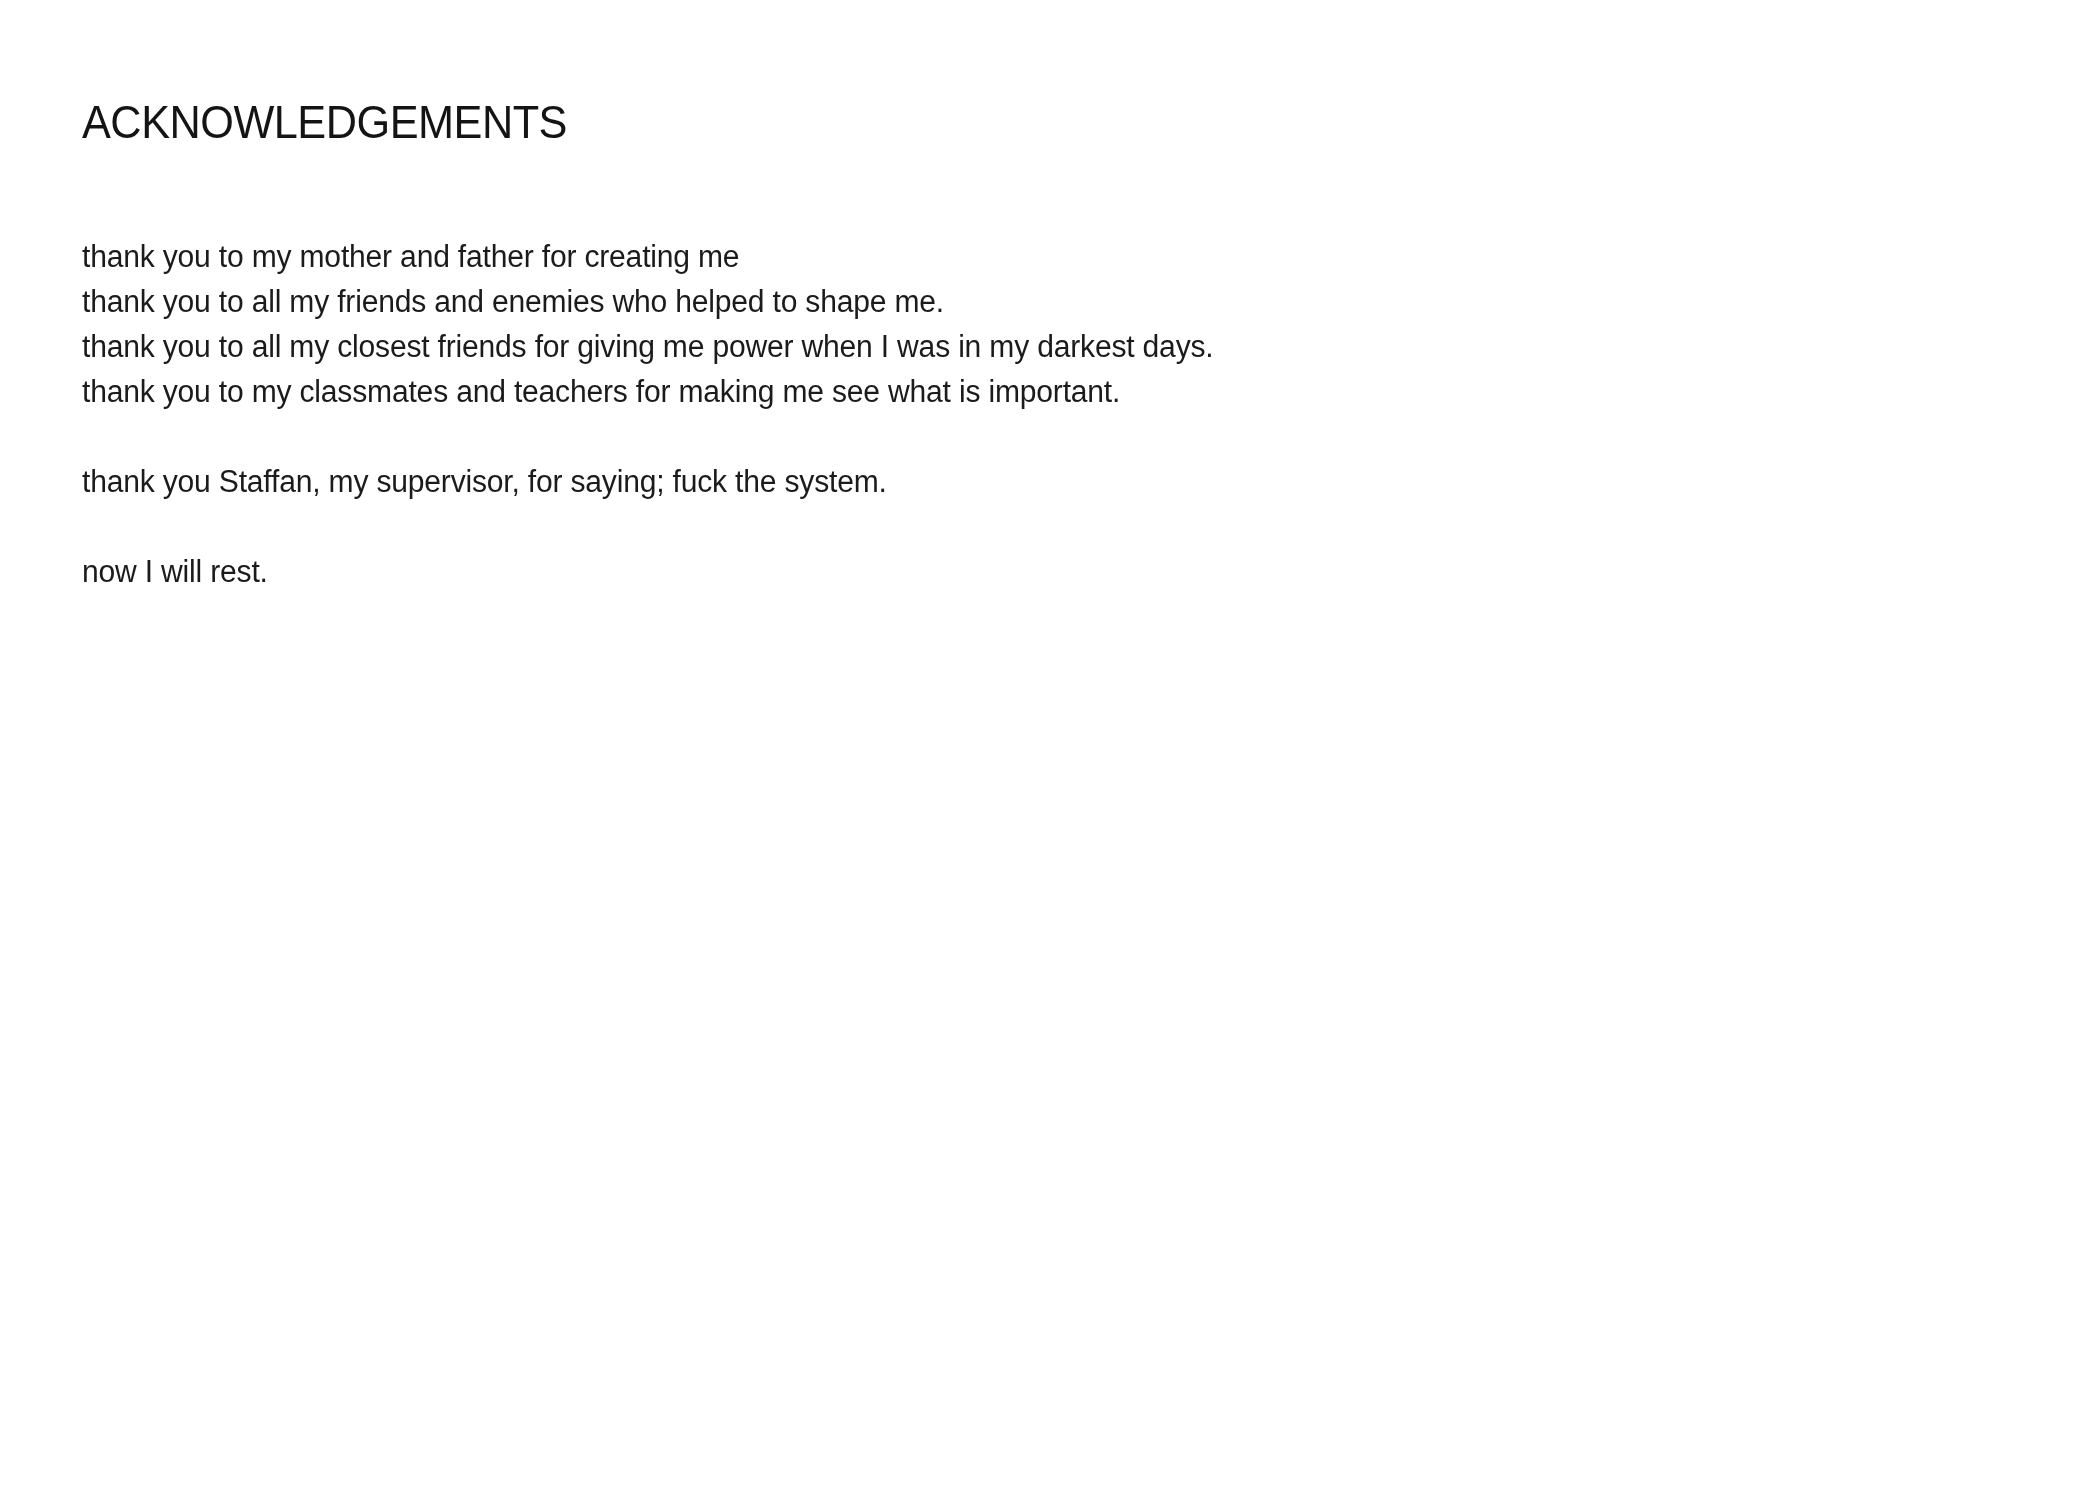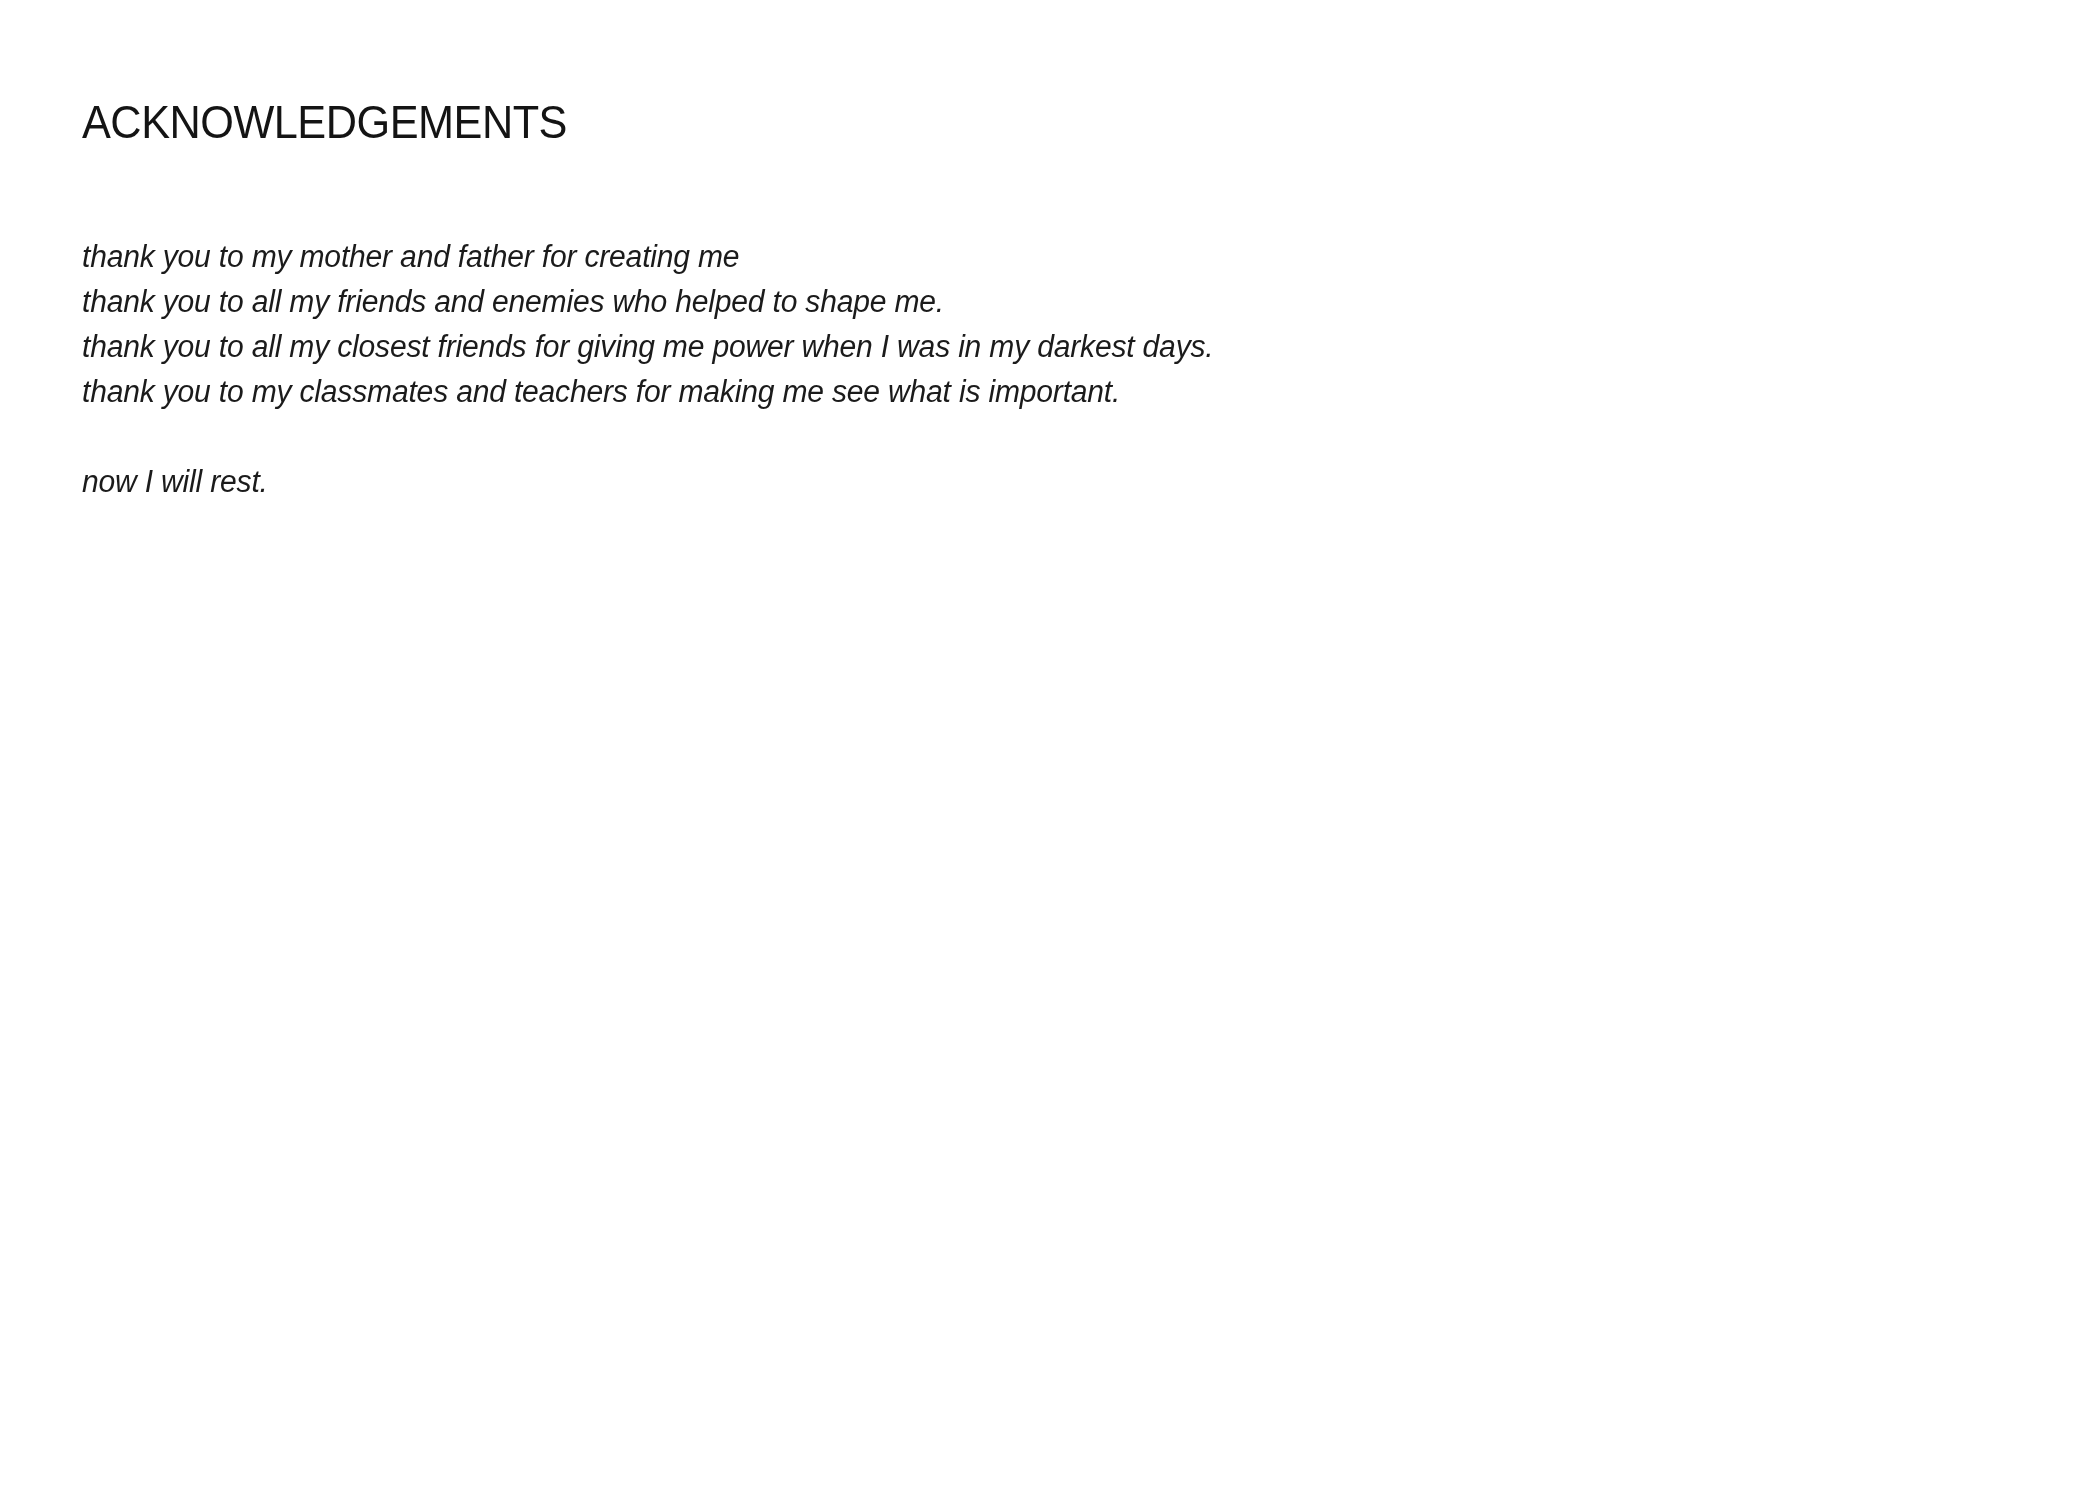--- a/index.html
+++ b/index.html
@@ -25,21 +25,20 @@
     margin: 0 0 85px 0;
     font-size: 46px;
     font-weight: 400;
     letter-spacing: -0.5px;
     transform: scaleX(0.94);
     transform-origin: left center;
     color: #141414;
   }
   .para {
     margin: 0 0 45px 0;
-    font-style: italic;
   }
   .para p {
     margin: 0;
     font-size: 31px;
     line-height: 45px;
     font-weight: 400;
     letter-spacing: -0.2px;
     transform: scaleX(0.97);
     transform-origin: left center;
     white-space: nowrap;
@@ -57,19 +56,22 @@
 
   <div class="para">
     <p>thank you to my mother and father for creating me</p>
     <p>thank you to all my friends and enemies who helped to shape me.</p>
     <p>thank you to all my closest friends for giving me power when I was in my darkest days.</p>
     <p>thank you to my classmates and teachers for making me see what is important.</p>
   </div>
 
 
 
+  <div class="para">
+    <p>thank you Staffan, my supervisor, for saying; fuck the system.</p>
+  </div>
 
 
   <div class="para closing">
     <p>now I will rest.</p>
   </div>
 
 </div>
 
 </body></html>

